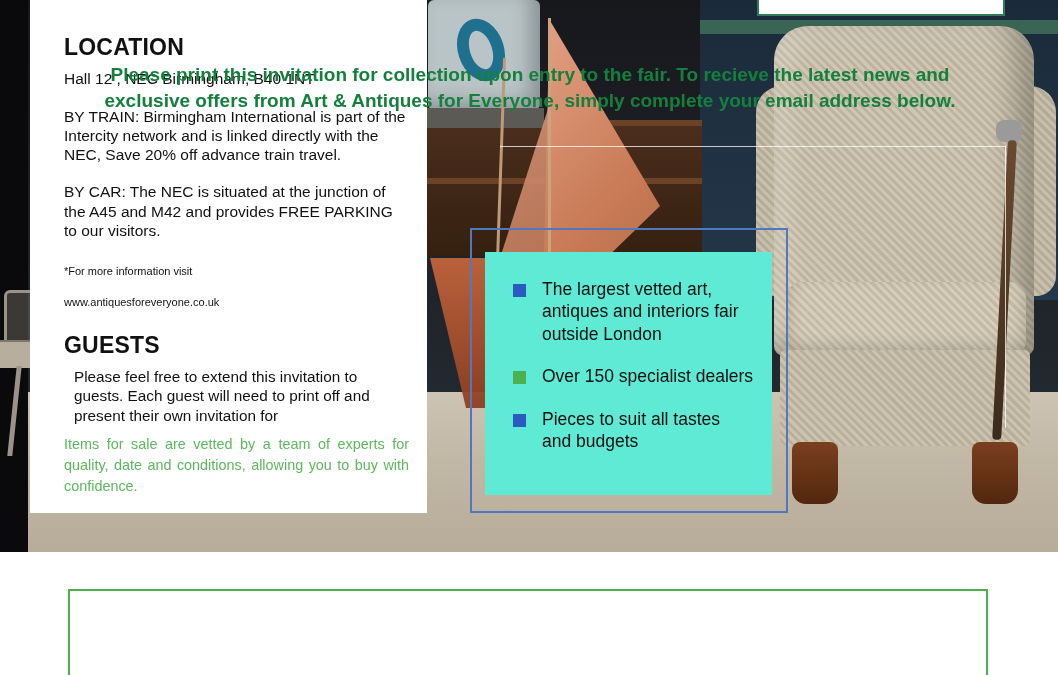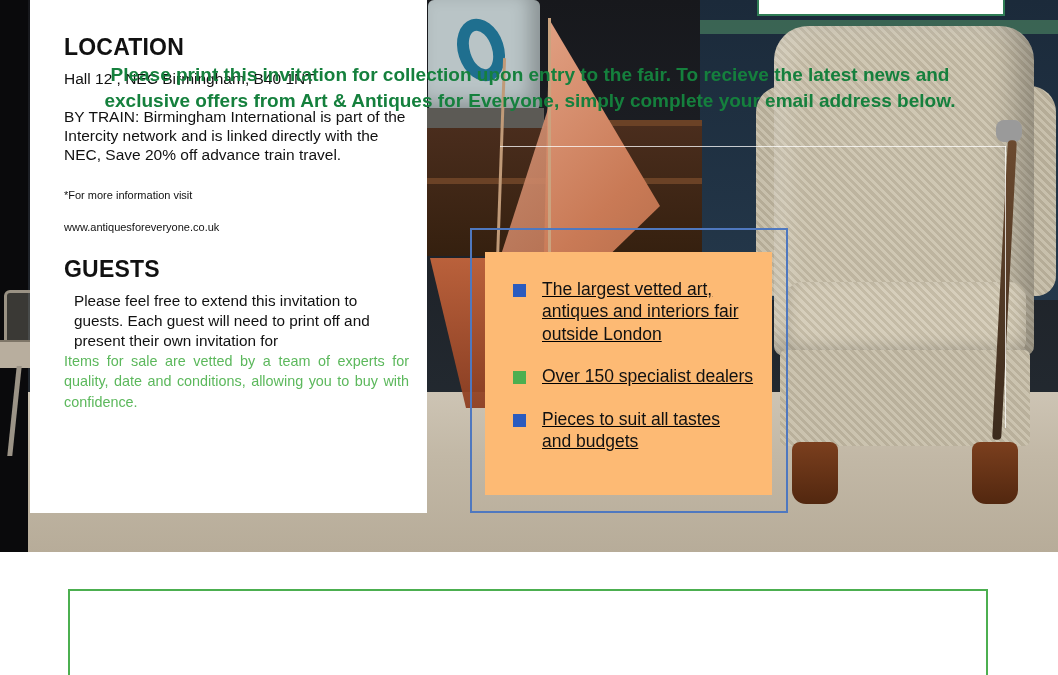--- a/index.html
+++ b/index.html
@@ -262,30 +262,29 @@
     font-size: 15.3px;
     color: #111;
     line-height: 1.3;
     margin: 6px 0 0 10px;
   }
   .vetted {
     color: #5cb85c;
     font-size: 14.4px;
     line-height: 1.45;
     text-align: justify;
-    margin-top: 0;
+    margin-top: 8px;
   }
 
   
   .bullets-card {
     position: absolute;
     left: 485px; top: 252px;
     width: 287px; height: 243px;
-    background: #fdba74;
-    text-decoration: underline;
+    background: #5eead4;
   }
   .bullet-outline {
     position: absolute;
     left: 470px; top: 228px;
     width: 318px; height: 285px;
     border: 2px solid #4f78bf;
     box-sizing: border-box;
     pointer-events: none;
   }
   .thin-line-h {
@@ -406,20 +405,21 @@
 <div class="tr-box"></div>
 
 <div class="info-panel">
   <div class="info-inner">
     <div class="partial-top"></div>
 
     <div class="sec-head">LOCATION</div>
     <div class="body-line">Hall 12 , NEC Birmingham, B40 1NT</div>
 
     <div class="howto-block">BY TRAIN: Birmingham International is part of the Intercity network and is linked directly with the NEC, Save 20% off advance train travel.</div>
+    <div class="howto-block">BY CAR: The NEC is situated at the junction of the A45 and M42 and provides FREE PARKING to our visitors.</div>
 
     <div class="note">*For more information visit</div>
     <div class="note" style="margin-top:17px">www.antiquesforeveryone.co.uk</div>
 
     <div class="sec-head small-gap">GUESTS</div>
     <div class="guests-body">Please feel free to extend this invitation to guests. Each guest will need to print off and present their own invitation for</div>
 
     <div class="vetted">Items for sale are vetted by a team of experts for quality, date and conditions, allowing you to buy with confidence.</div>
   </div>
 </div>

